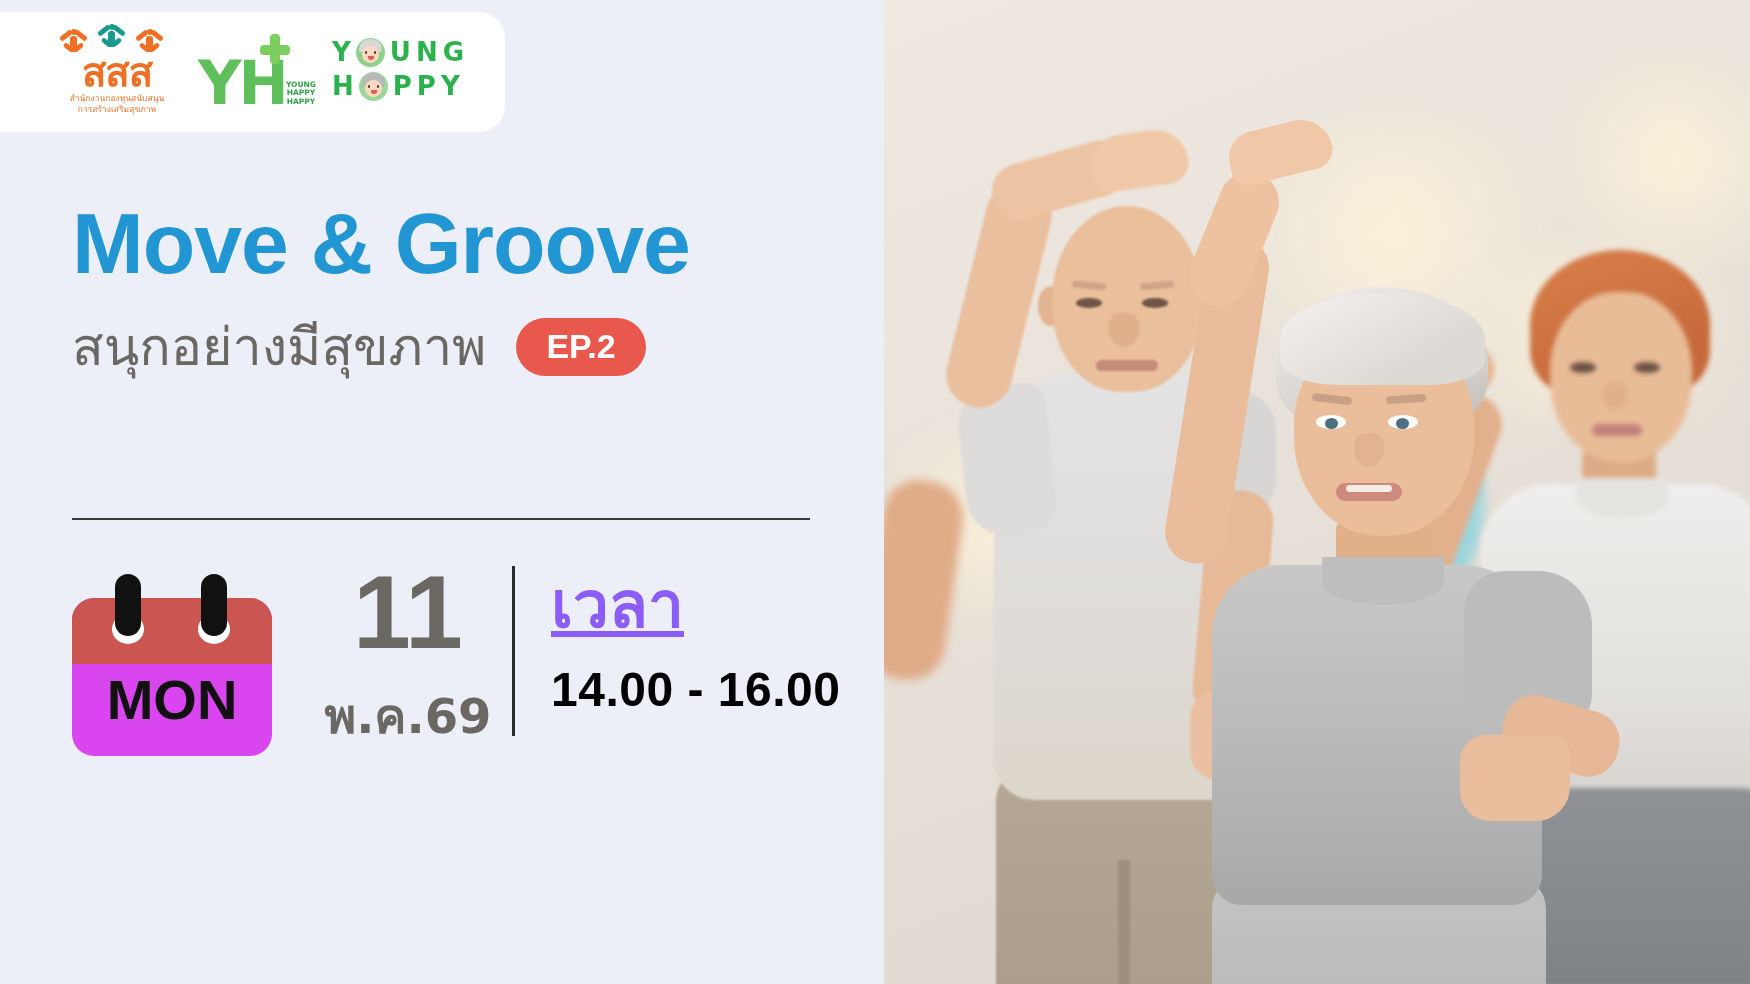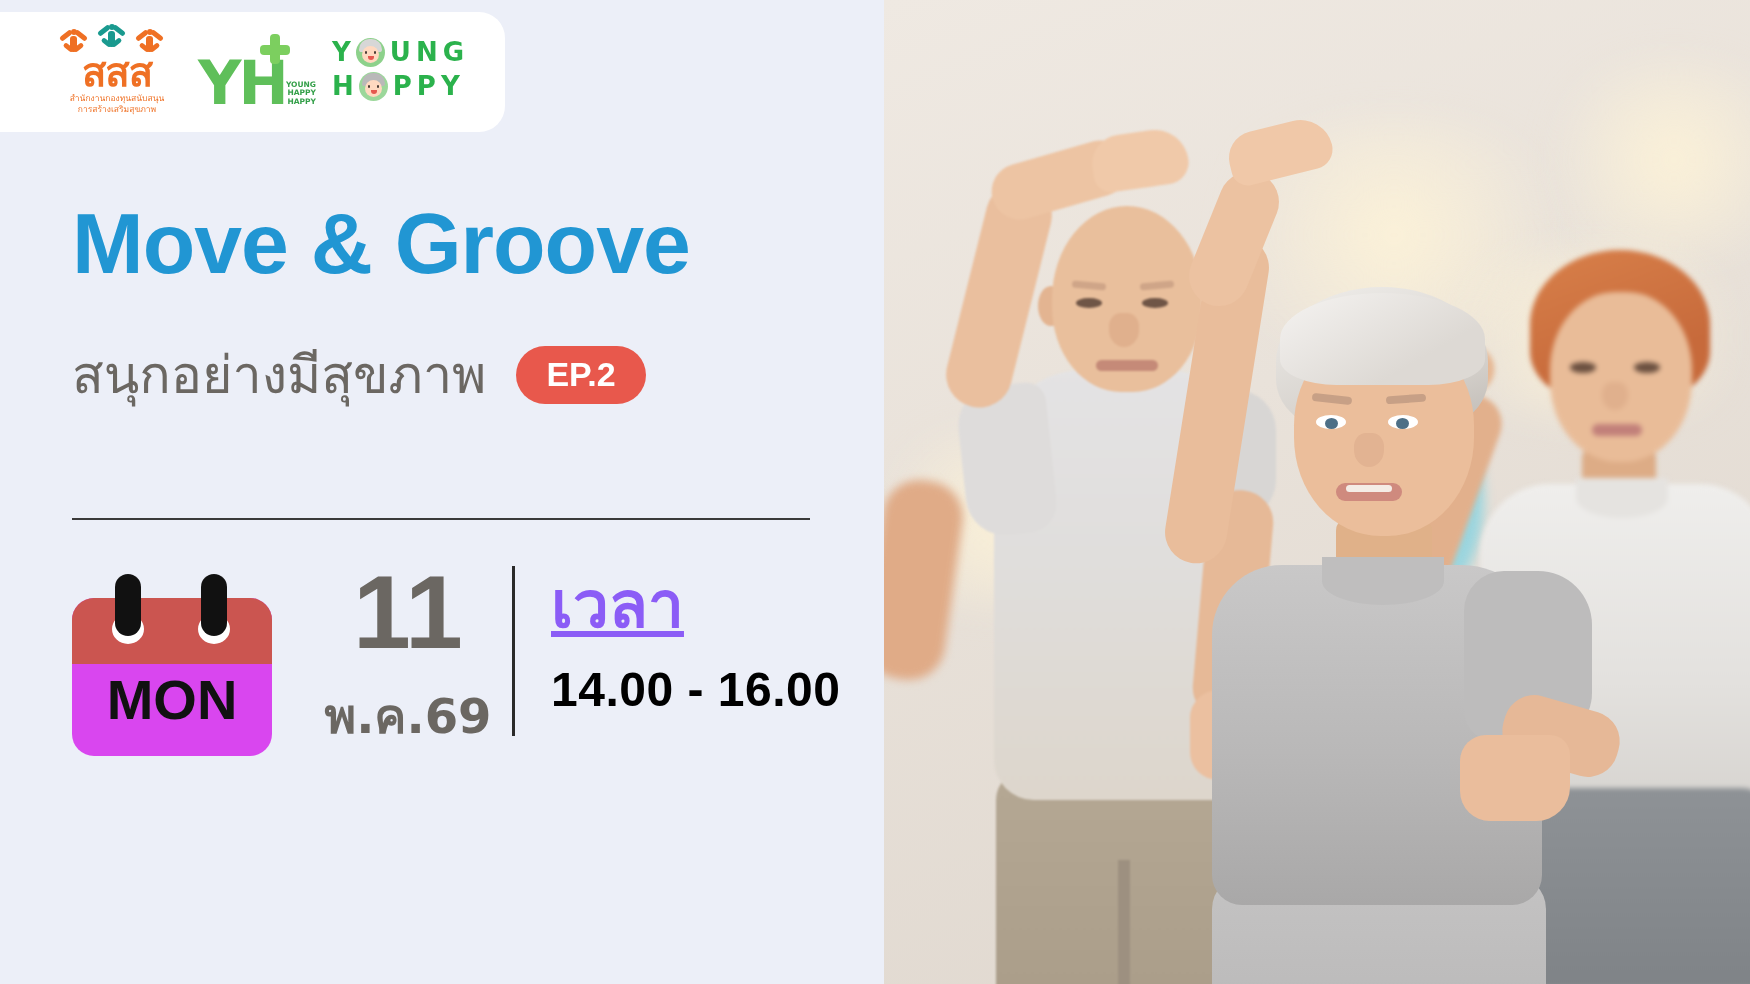--- a/index.html
+++ b/index.html
@@ -85,21 +85,21 @@
   }
   .yh-cross span {
     position:absolute; background:#7ccf5f; border-radius:4px;
   }
   .yh-cross .h { left:0; top:11px; width:30px; height:10px; }
   .yh-cross .v { left:10px; top:0px; width:10px; height:30px; }
   .yh-txt {
     position:absolute; right:-6px; bottom:6px;
     font-family:"DejaVu Sans", sans-serif;
     font-size:7.5px; font-weight:bold; color:#35a04a;
-    line-height:8.5px; text-align:right;
+    line-height:8.5px; text-align:center;
   }
 
   
   .younghappy { position:relative; width:150px; height:74px; }
   .yh-row {
     display:flex; align-items:center; gap:5px; height:34px;
     font-family:"DejaVu Sans", sans-serif;
     font-size:26px; font-weight:bold; color:#2bb24c; line-height:30px;
   }
   .yh-face {
@@ -129,21 +129,21 @@
   
   #title {
     position:absolute; left:72px; top:195px;
     font-family:"Liberation Sans", sans-serif;
     font-size:86px; font-weight:bold;
     color:#2196d3; letter-spacing:-1px; line-height:96px;
     white-space:nowrap;
   }
   #subtitle-row {
     position:absolute; left:72px; top:312px;
-    display:flex; align-items:center; gap:30px;margin-top:28px;
+    display:flex; align-items:center; gap:30px;
   }
   #subtitle {
     font-family:"DejaVu Sans", sans-serif;
     font-size:52px; color:#6b6762; line-height:70px;
     white-space:nowrap;
   }
   #ep-badge {
     background:#e8584c; color:#ffffff;
     font-family:"Liberation Sans", sans-serif;
     font-size:34px; font-weight:bold;

